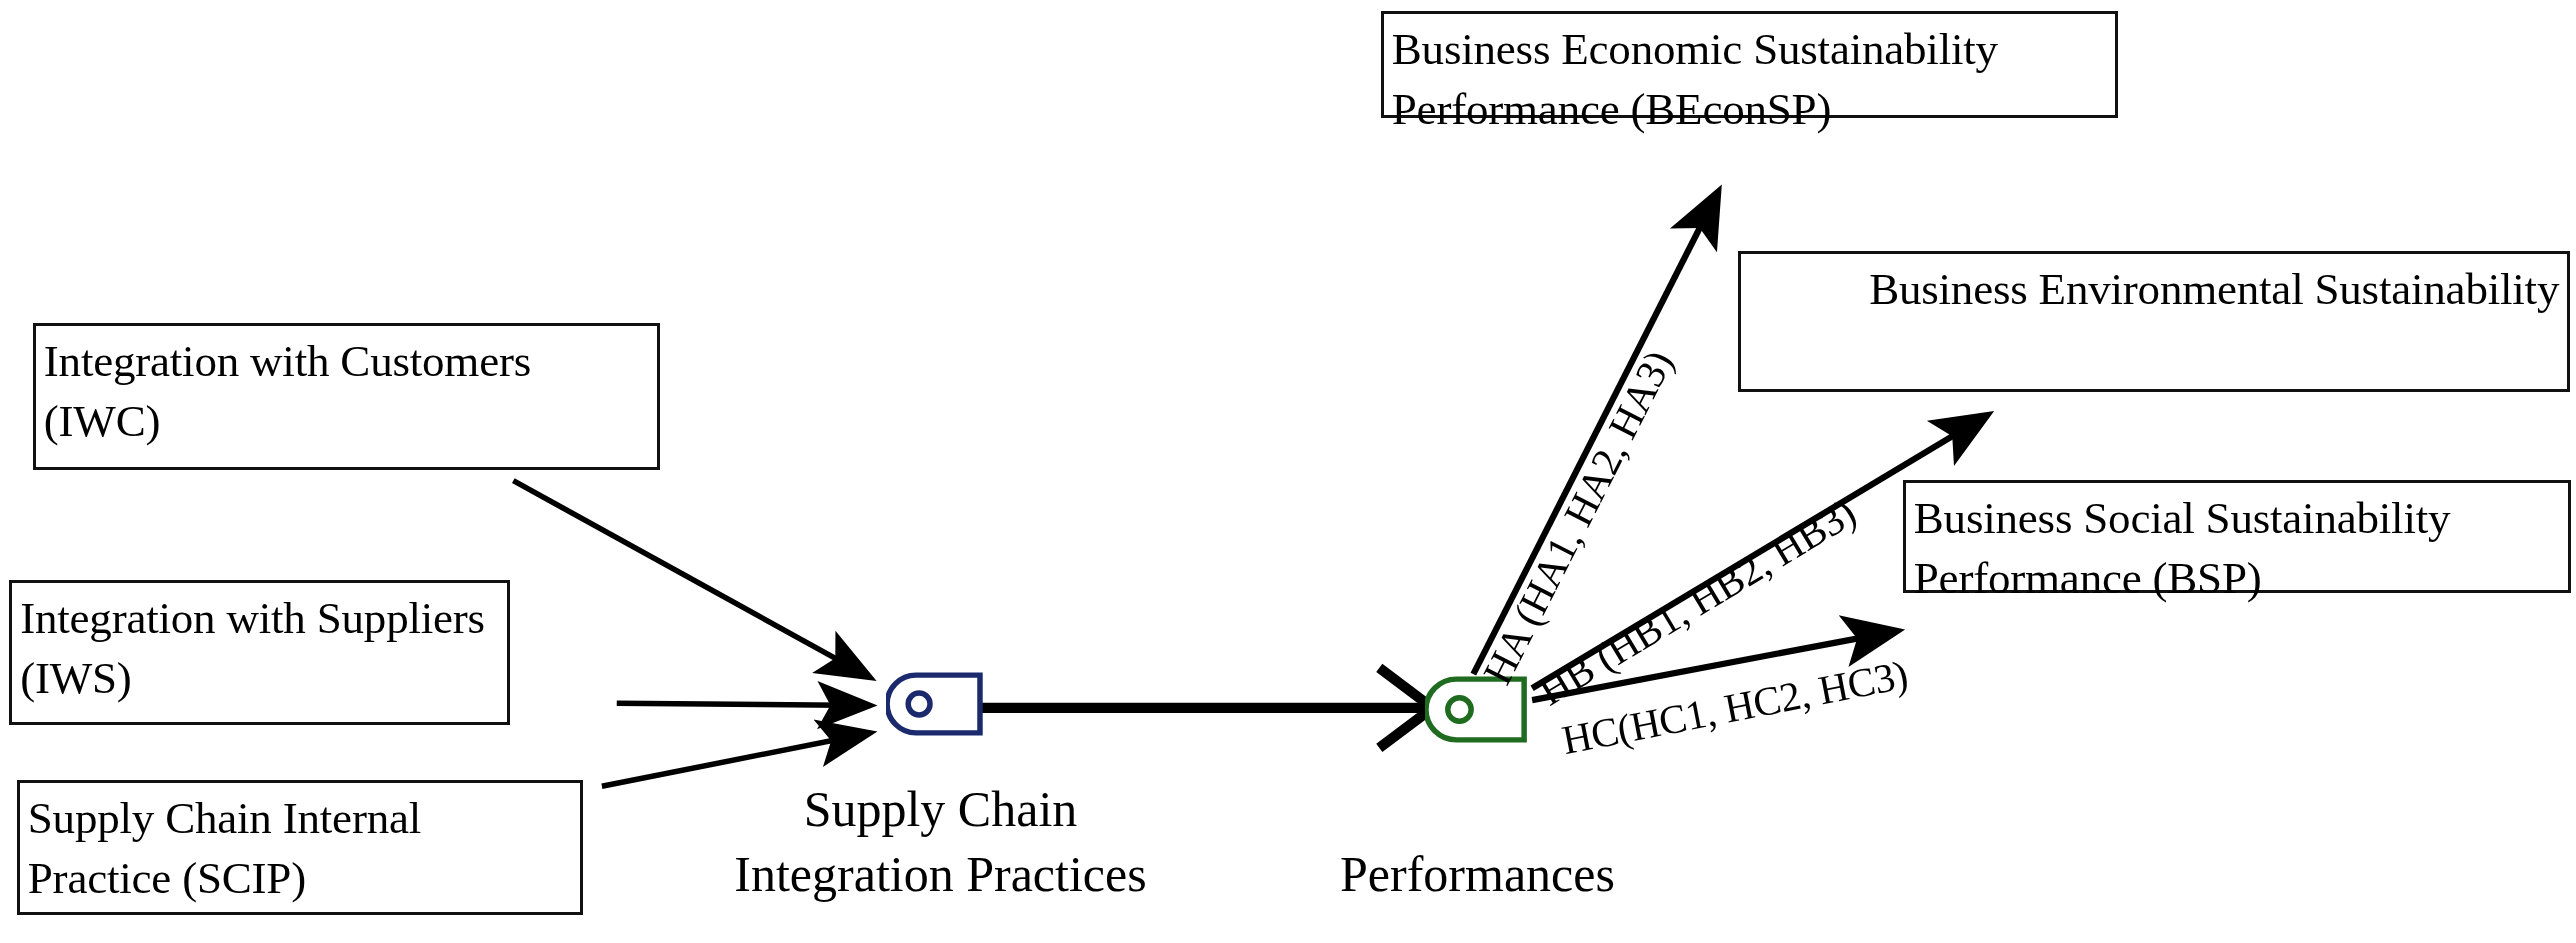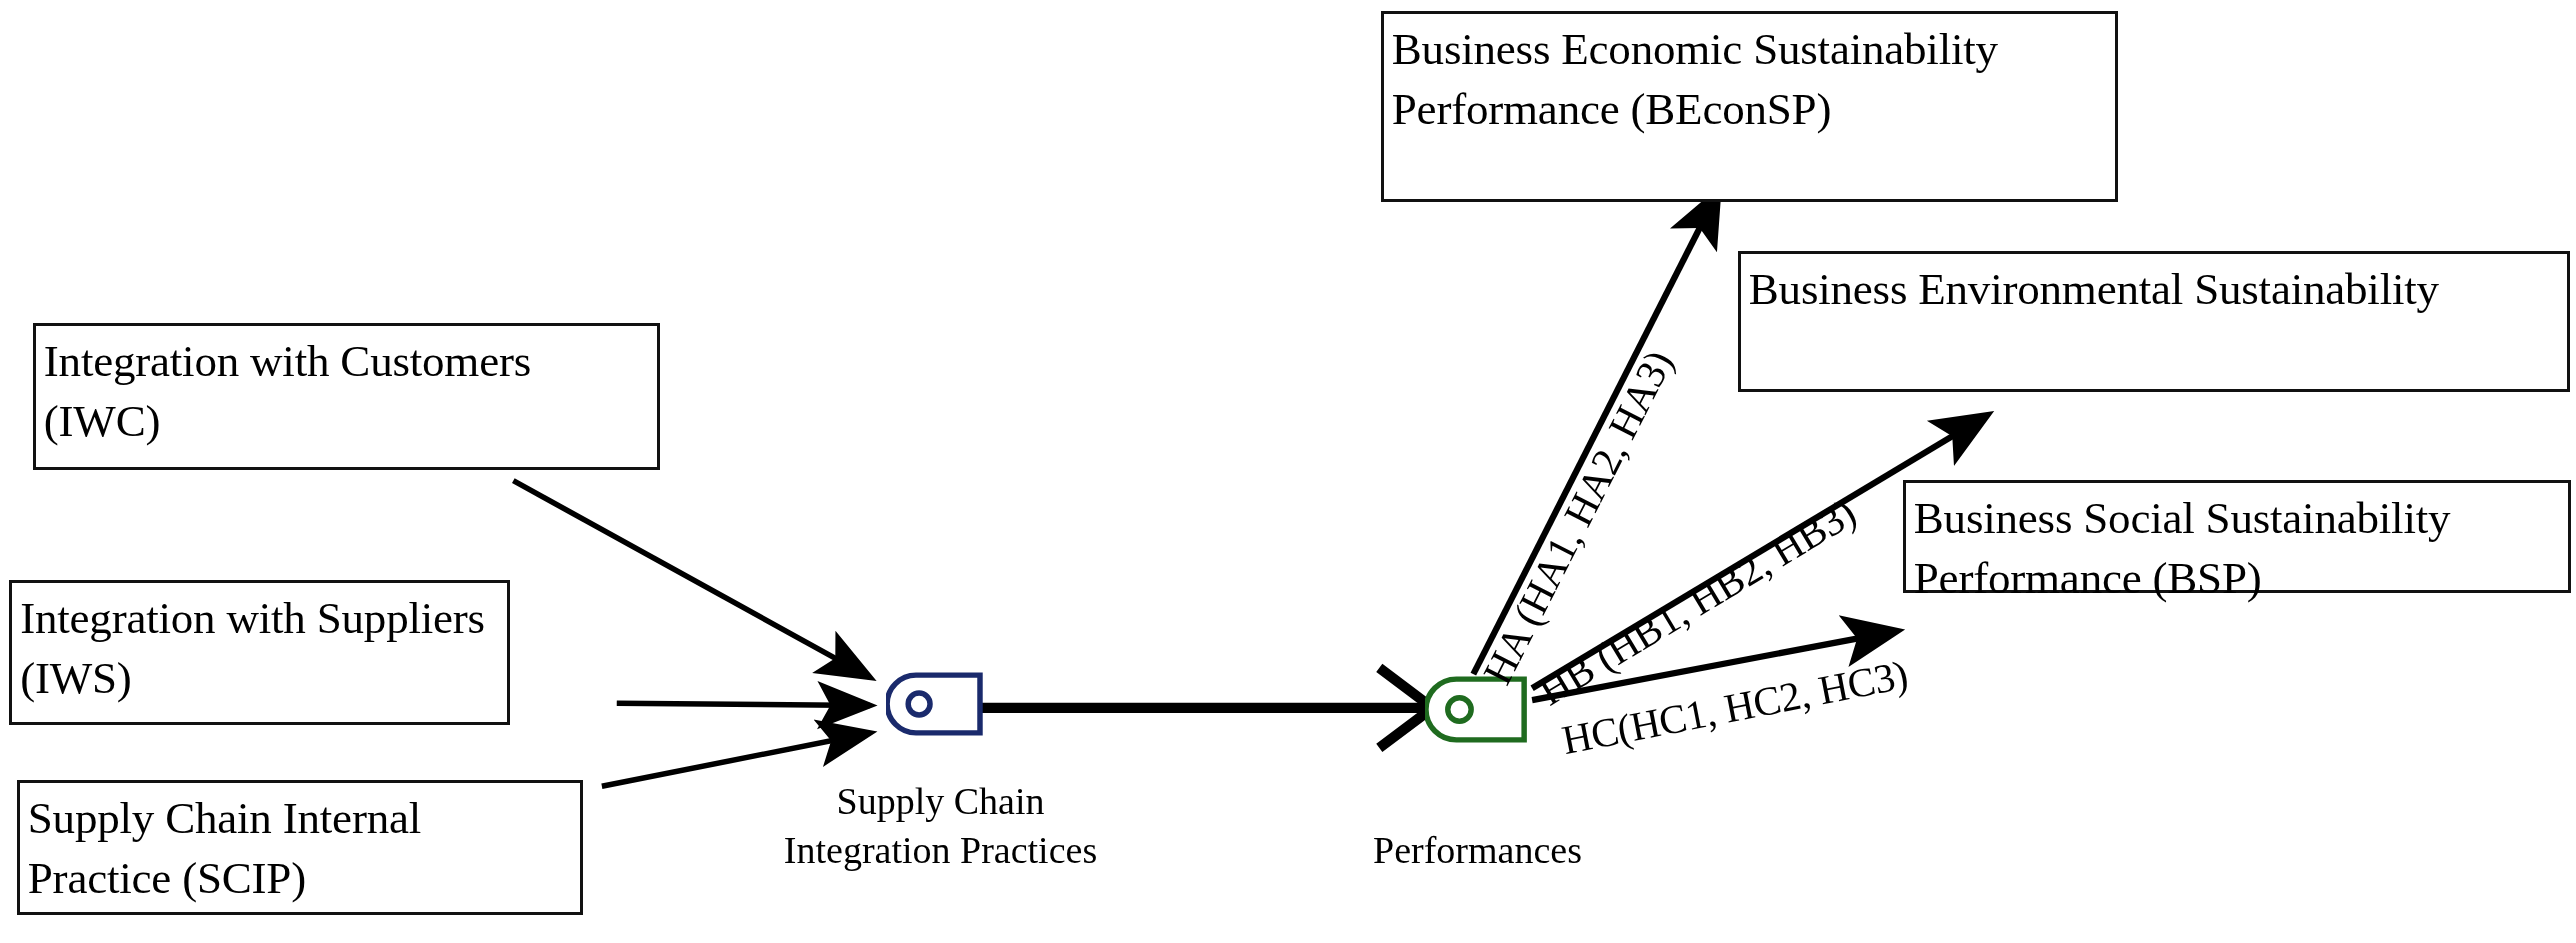--- a/index.html
+++ b/index.html
@@ -31,21 +31,21 @@
     background: #ffffff;
     font-size: 45px;
     line-height: 1.32;
     padding: 6.3px 7.8px 4.7px 7.8px;
     text-align: left;
     letter-spacing: -0.2px;
   }
   .node-box span { display: block; white-space: nowrap; }
   .plain-label {
     position: absolute;
-    font-size: 38px;
+    font-size: 50px;
     line-height: 1.3;
     text-align: center;
     white-space: nowrap;
   }
   .edge-label {
     position: absolute;
     font-size: 41px;
     white-space: nowrap;
     transform-origin: 0 0;
     letter-spacing: -0.4px;
@@ -91,26 +91,26 @@
   <div class="node-box" style="left:9.4px; top:580px; width:501px; height:145px;">
     <span>Integration with Suppliers</span>
     <span>(IWS)</span>
   </div>
 
   <div class="node-box" style="left:17px; top:780px; width:566px; height:135px;">
     <span>Supply Chain Internal</span>
     <span>Practice (SCIP)</span>
   </div>
 
-  <div class="node-box" style="left:1381px; top:11px; width:737px; height:191px;">
+  <div class="node-box" style="left:1381px; top:11px; width:737px; height:107px;">
     <span>Business Economic Sustainability</span>
     <span>Performance (BEconSP)</span>
   </div>
 
-  <div class="node-box" style="left:1738px; top:251px; width:832px; height:141px;">
+  <div class="node-box" style="left:1738px; top:251px; width:832px; height:141px;text-align:right;">
     <span>Business Environmental Sustainability</span>
   </div>
 
   <div class="node-box" style="left:1903px; top:480px; width:668px; height:113px;">
     <span>Business Social Sustainability</span>
     <span>Performance (BSP)</span>
   </div>
 
   <div class="tag-wrap" style="left:886px; top:672px; width:99px; height:64px;">
     <svg width="99" height="64" viewBox="0 0 126 82">

